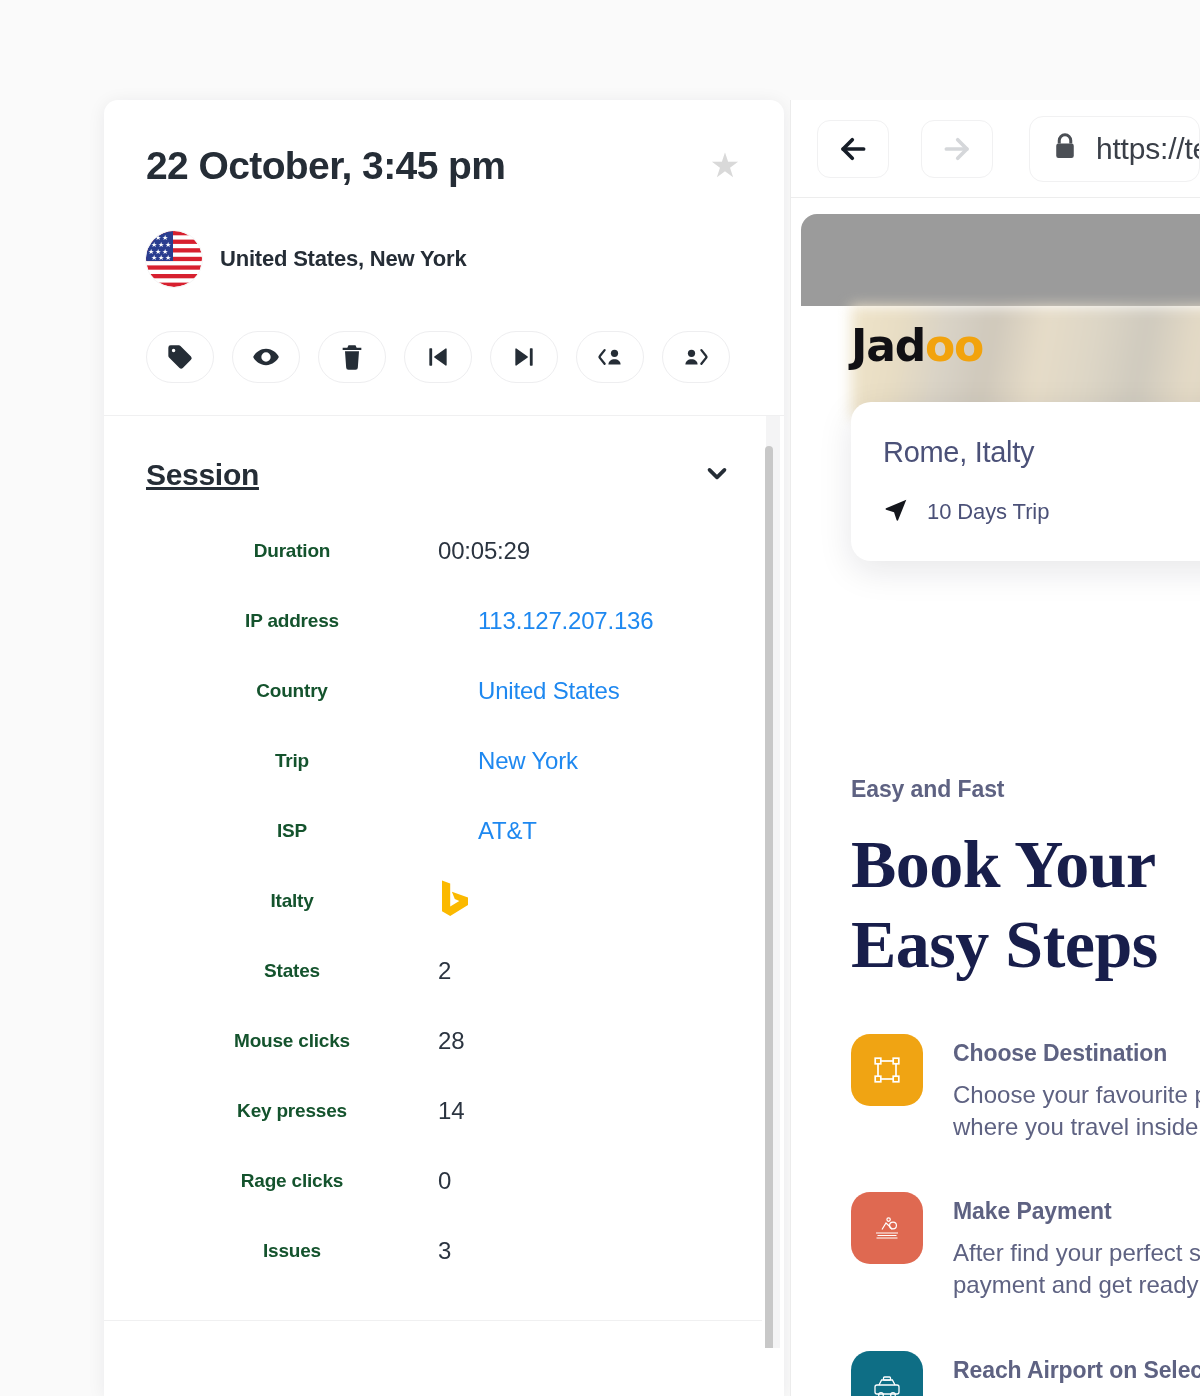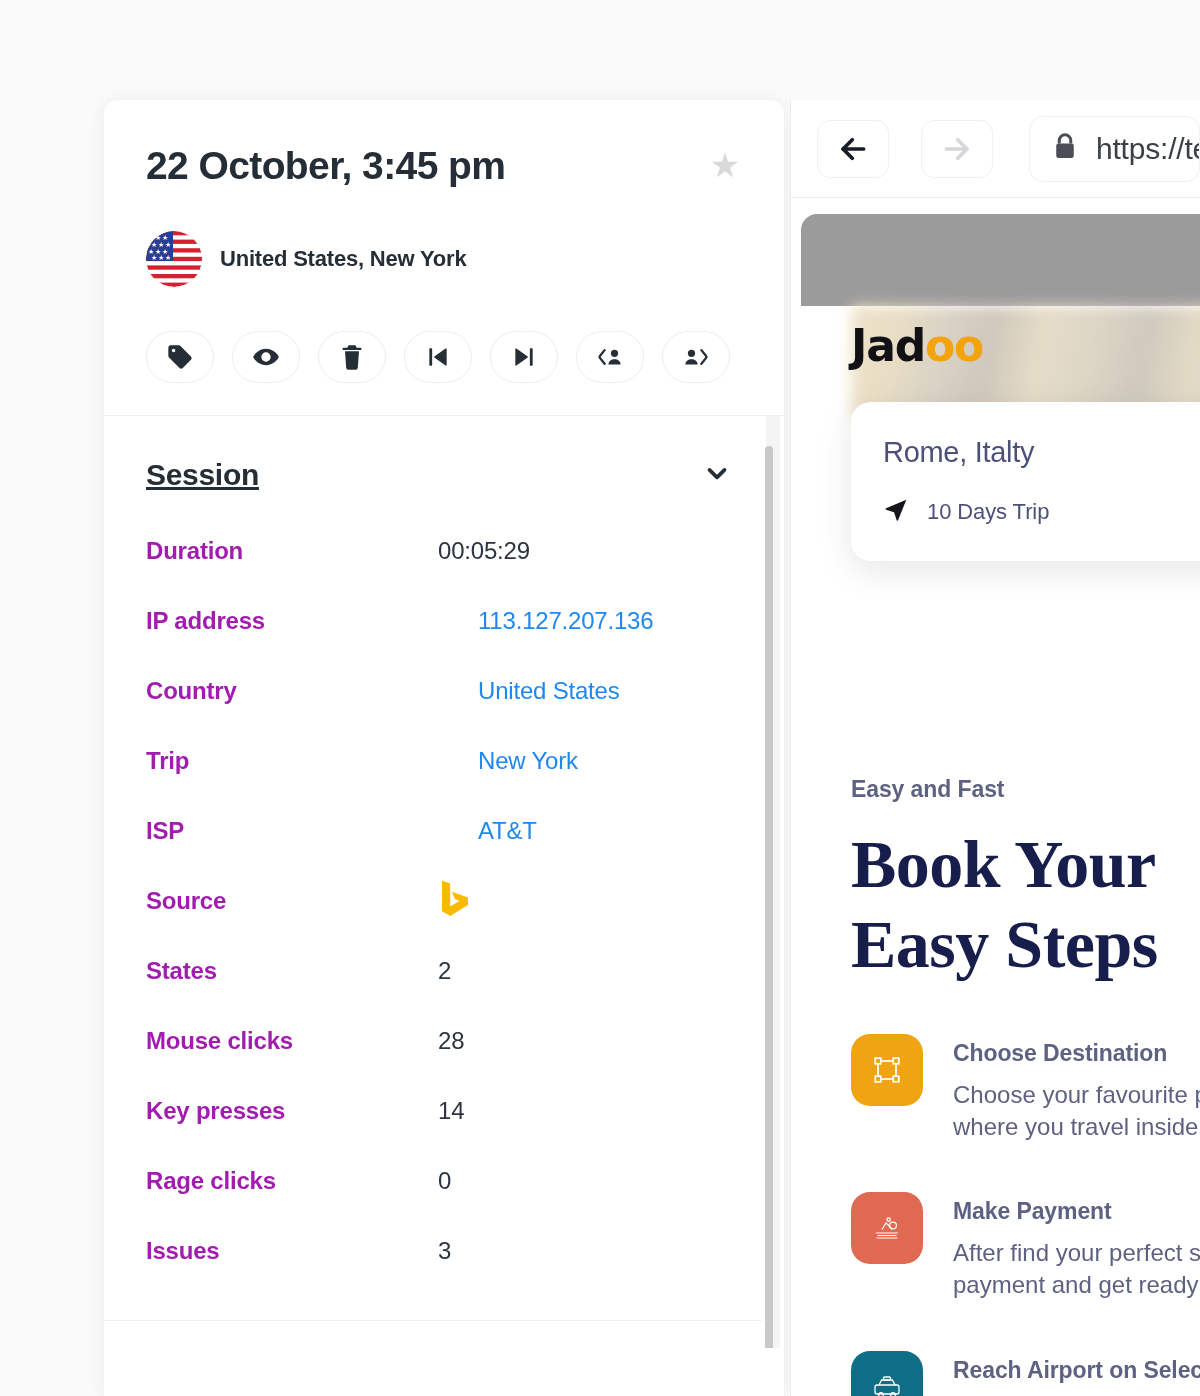--- a/index.html
+++ b/index.html
@@ -130,24 +130,25 @@
 
   .kv-row {
     display: flex;
     align-items: center;
     height: 70px;
   }
 
   .kv-key {
     width: 292px;
     flex: 0 0 292px;
-    font-size: 24px;
-    font-weight: 700;
-    color: #a21caf;
+    font-size: 19px;
+    font-weight: 700;
+    color: #14532d;
     letter-spacing: -.2px;
+    text-align: center;
   }
 
   .kv-val {
     font-size: 24px;
     font-weight: 400;
     color: #2b3440;
     letter-spacing: -.2px;
   }
 
   .kv-val.link { color: #1e88f0; cursor: pointer; margin-left: 40px; }
@@ -501,21 +502,21 @@
         <div class="kv-key">Trip</div>
         <div class="kv-val link">New York</div>
       </div>
 
       <div class="kv-row">
         <div class="kv-key">ISP</div>
         <div class="kv-val link">AT&amp;T</div>
       </div>
 
       <div class="kv-row">
-        <div class="kv-key">Source</div>
+        <div class="kv-key">Italty</div>
         <div class="kv-val">
           <span>
             <svg width="34" height="40" viewBox="0 0 34 40">
               <path d="M4 2.5 12.2 5.6v22.8l9.1-5.3-4.5-2.1-2.9-7.3 16.1 5.7v7.7L12.2 38 4 33.2z" fill="#FBB900"></path>
             </svg>
           </span>
         </div>
       </div>
 
       <div class="kv-row">

